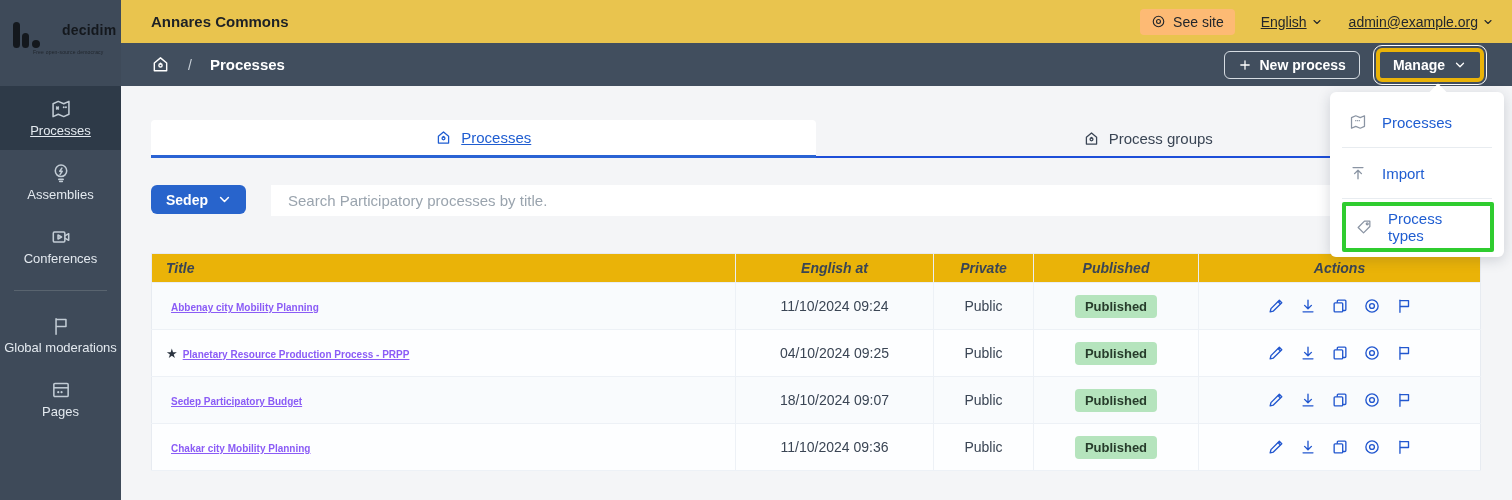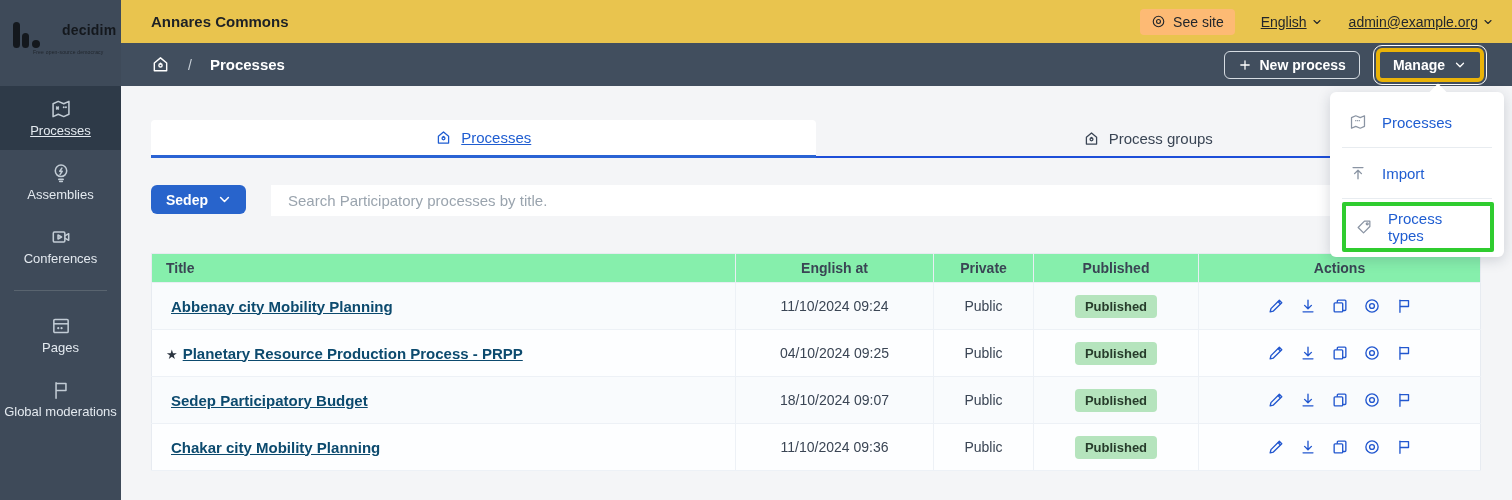--- a/index.html
+++ b/index.html
@@ -49,30 +49,30 @@
   .tab.active .tab-label { text-decoration:underline; }
 
   .filter-row { display:flex; margin-top:27px; }
   .filter-btn { display:flex; align-items:center; gap:10px; background:#2864cc; color:#fff; border:none; border-radius:6px; font-weight:bold; font-size:14px; padding:0 15px; height:29px; cursor:pointer; font-family:inherit; }
   .filter-btn svg { width:13px; height:13px; }
   .search-input { flex:1; margin-left:25px; height:31px; border:none; background:#fff; padding:0 17px; font-size:15px; color:#3a4554; font-family:inherit; outline:none; }
   .search-input::placeholder { color:#9aa4ae; }
 
   table { border-collapse:collapse; width:100%; margin-top:37px; background:#fff; border:1px solid #e7ebf1; table-layout:fixed; }
   col.c-title { width:584px; } col.c-created { width:198px; } col.c-private { width:100px; } col.c-pub { width:165px; } col.c-act { width:282px; }
-  thead th { background:#86efac; font-size:14px; font-weight:bold; color:#3a4554; height:29px; border-right:1px solid #e9eef4; border-bottom:1px solid #e9eef4; text-align:center; }
+  thead th { background:#eab308; font-size:14px; font-weight:bold; color:#3a4554; height:29px; border-right:1px solid #e9eef4; border-bottom:1px solid #e9eef4; text-align:center;font-style:italic; }
   thead th:first-child { text-align:left; padding-left:14px; }
   thead th:last-child { border-right:none;margin-top:20px; }
   tbody td { height:47px; border-right:1px solid #edf1f6; border-bottom:1px solid #edf1f6; text-align:center; font-size:14px; color:#3a4554; }
   tbody td:last-child { border-right:none; }
   tbody tr:nth-child(odd) { background:#f9fbfd; }
   tbody tr:nth-child(even) { background:#fdfeff; }
   td.t-title { text-align:left; padding-left:14px; }
   .row-star { color:#2b3440; font-size:13px; margin-right:5px; }
-  .title-link { color:#0c4a6e; font-weight:bold; font-size:15px; text-decoration:underline; cursor:pointer; }
+  .title-link { color:#8b5cf6; font-weight:bold; font-size:10px; text-decoration:underline; cursor:pointer; }
   .badge { display:inline-block; background:#b5e4bd; color:#273c2b; font-weight:bold; font-size:13px; padding:4px 10px; border-radius:4px; }
   .actions { display:flex; align-items:center; justify-content:center; gap:14px; color:#2257cf; }
   .actions svg { width:18px; height:18px; cursor:pointer; }
 
   
   .dropdown { position:absolute; top:92px; right:8px; width:174px; background:#fff; border-radius:6px; box-shadow:0 3px 14px rgba(30,40,60,.18); z-index:20; padding:5px 0; }
   .dropdown::before { content:""; position:absolute; top:-6px; right:60px; width:12px; height:12px; background:#fff; transform:rotate(45deg); }
   .menu-item { display:flex; align-items:center; gap:15px; height:50px; padding:0 19px; cursor:pointer; }
   .menu-item svg { width:18px; height:18px; color:#8a94a3; flex:none; }
   .menu-label { font-size:15px; color:#1f5dd1; }
@@ -118,32 +118,32 @@
         <path d="M13.5 9l3.5-2v6l-3.5-2" stroke-linejoin="round"></path>
         <path d="M7.3 8.2l3.2 1.8-3.2 1.8z" stroke-linejoin="round"></path>
       </svg>
     <div class="nav-label">Conferences</div>
   </div>
 
   <div class="nav-divider"></div>
 
   <div class="nav-item">
     <svg class="nav-icon" viewBox="0 0 20 20" fill="none" stroke="currentColor" stroke-width="1.4">
+        <path d="M5.5 17.5V3.5" stroke-linecap="round"></path>
+        <path d="M5.5 4h9v6.5h-9" stroke-linejoin="round"></path>
+      </svg>
+    <div class="nav-label">Global moderations</div>
+  </div>
+  <div class="nav-item">
+    <svg class="nav-icon" viewBox="0 0 20 20" fill="none" stroke="currentColor" stroke-width="1.4">
         <rect x="3.5" y="4" width="13" height="12" rx="1"></rect>
         <path d="M3.5 8h13"></path>
         <path d="M7.5 12h.01M10.5 12h.01" stroke-width="2" stroke-linecap="round"></path>
       </svg>
     <div class="nav-label">Pages</div>
-  </div>
-  <div class="nav-item">
-    <svg class="nav-icon" viewBox="0 0 20 20" fill="none" stroke="currentColor" stroke-width="1.4">
-        <path d="M5.5 17.5V3.5" stroke-linecap="round"></path>
-        <path d="M5.5 4h9v6.5h-9" stroke-linejoin="round"></path>
-      </svg>
-    <div class="nav-label">Global moderations</div>
   </div>
 </div>
 
 <div class="main">
   <div class="yellowbar">
     <span class="org-name">Annares Commons</span>
     <span class="yellow-right">
       <span class="see-site">
         <svg width="15" height="15" viewBox="0 0 20 20" fill="none" stroke="currentColor" stroke-width="1.5">
             <circle cx="10" cy="10" r="7"></circle>

